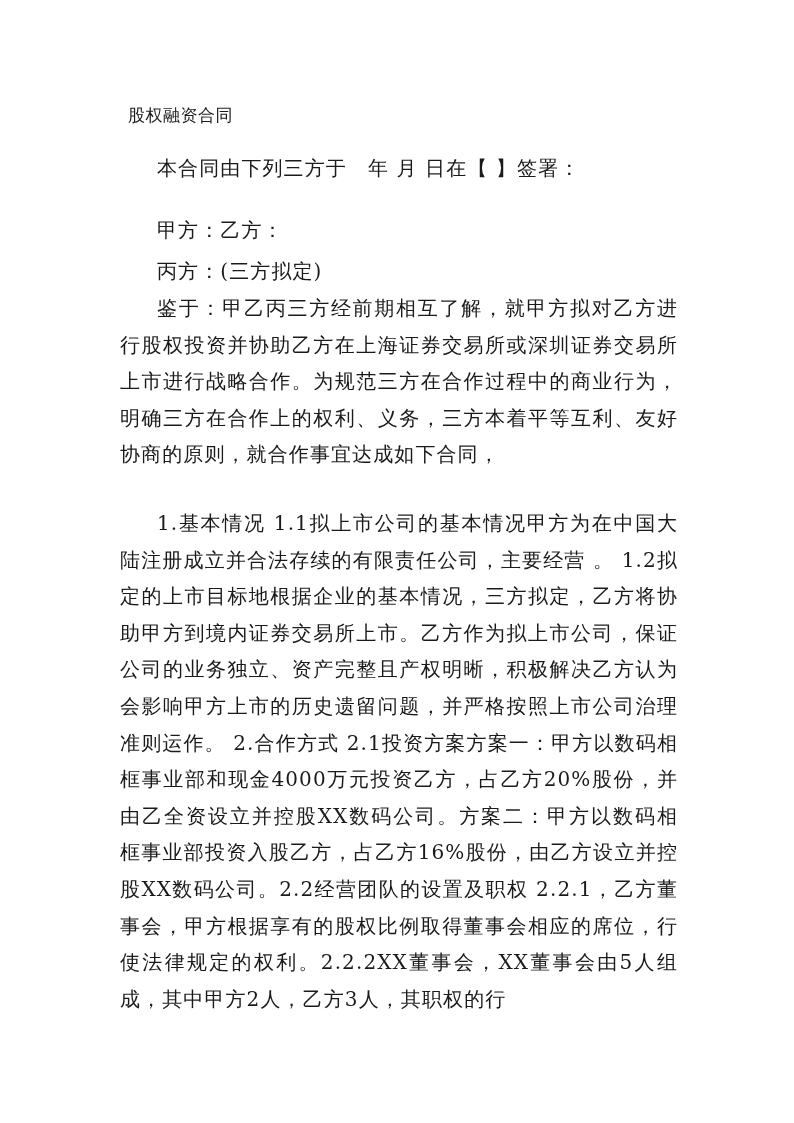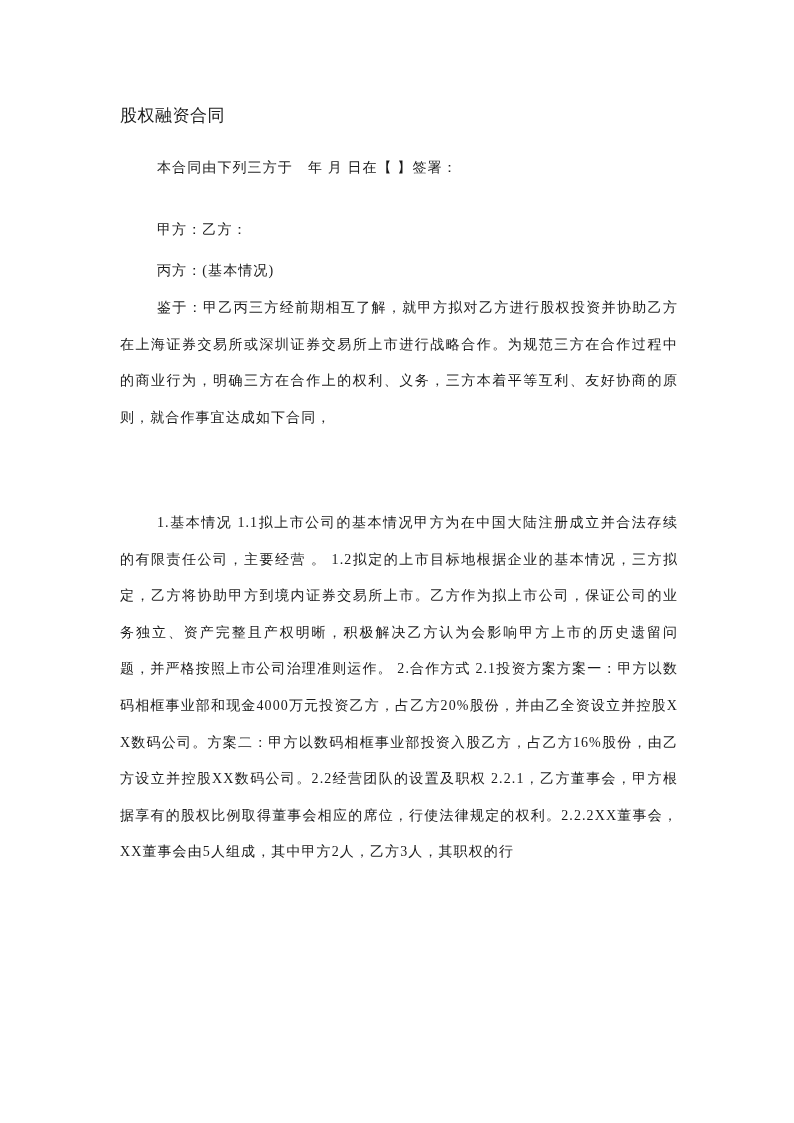--- a/index.html
+++ b/index.html
@@ -1,27 +1,27 @@
 <!DOCTYPE html>
 <html><head>
 <meta charset="utf-8">
 <style>
   html, body { margin: 0; padding: 0; background: #ffffff; }
   body { width: 794px; height: 1123px; position: relative; overflow: hidden;
          font-family: "DejaVu Serif", "Liberation Serif", serif; color: #1a1a1a; }
   .page { position: absolute; left: 120px; top: 0; width: 560px; }
-  .line { position: absolute; left: 0; white-space: nowrap; font-size: 18px; line-height: 22px; letter-spacing: 1.2px; }
+  .line { position: absolute; left: 8px; white-space: nowrap; font-size: 18px; line-height: 22px; letter-spacing: 1.2px; }
   .title { top: 104px; font-size: 17px; letter-spacing: 0.5px; }
-  .para { position: absolute; left: 0; width: 558px; font-size: 14px; line-height: 36.6px;
-          text-align: justify; text-indent: 37px; letter-spacing: 1.1px; word-break: break-all; font-family: Liberation Serif, serif; }
+  .para { position: absolute; left: 0; width: 558px; font-size: 20px; line-height: 36.6px;
+          text-align: justify; text-indent: 37px; letter-spacing: 1.1px; word-break: break-all; }
 </style>
 </head>
 <body>
 
 <div class="page">
   <div class="line title">股权融资合同</div>
 
   <div class="para" style="top:150px;">本合同由下列三方于　年 月 日在【 】签署：</div>
   <div class="para" style="top:212px;">甲方：乙方：</div>
-  <div class="para" style="top:253px;">丙方：(基本情况)</div>
+  <div class="para" style="top:253px;">丙方：(三方拟定)</div>
   <div class="para" style="top:290px;">鉴于：甲乙丙三方经前期相互了解，就甲方拟对乙方进行股权投资并协助乙方在上海证券交易所或深圳证券交易所上市进行战略合作。为规范三方在合作过程中的商业行为，明确三方在合作上的权利、义务，三方本着平等互利、友好协商的原则，就合作事宜达成如下合同，</div>
   <div class="para" style="top:505px;">1.基本情况 1.1拟上市公司的基本情况甲方为在中国大陆注册成立并合法存续的有限责任公司，主要经营 。 1.2拟定的上市目标地根据企业的基本情况，三方拟定，乙方将协助甲方到境内证券交易所上市。乙方作为拟上市公司，保证公司的业务独立、资产完整且产权明晰，积极解决乙方认为会影响甲方上市的历史遗留问题，并严格按照上市公司治理准则运作。 2.合作方式 2.1投资方案方案一：甲方以数码相框事业部和现金4000万元投资乙方，占乙方20%股份，并由乙全资设立并控股XX数码公司。方案二：甲方以数码相框事业部投资入股乙方，占乙方16%股份，由乙方设立并控股XX数码公司。2.2经营团队的设置及职权 2.2.1，乙方董事会，甲方根据享有的股权比例取得董事会相应的席位，行使法律规定的权利。2.2.2XX董事会，XX董事会由5人组成，其中甲方2人，乙方3人，其职权的行</div>
 </div>
 
 </body></html>

